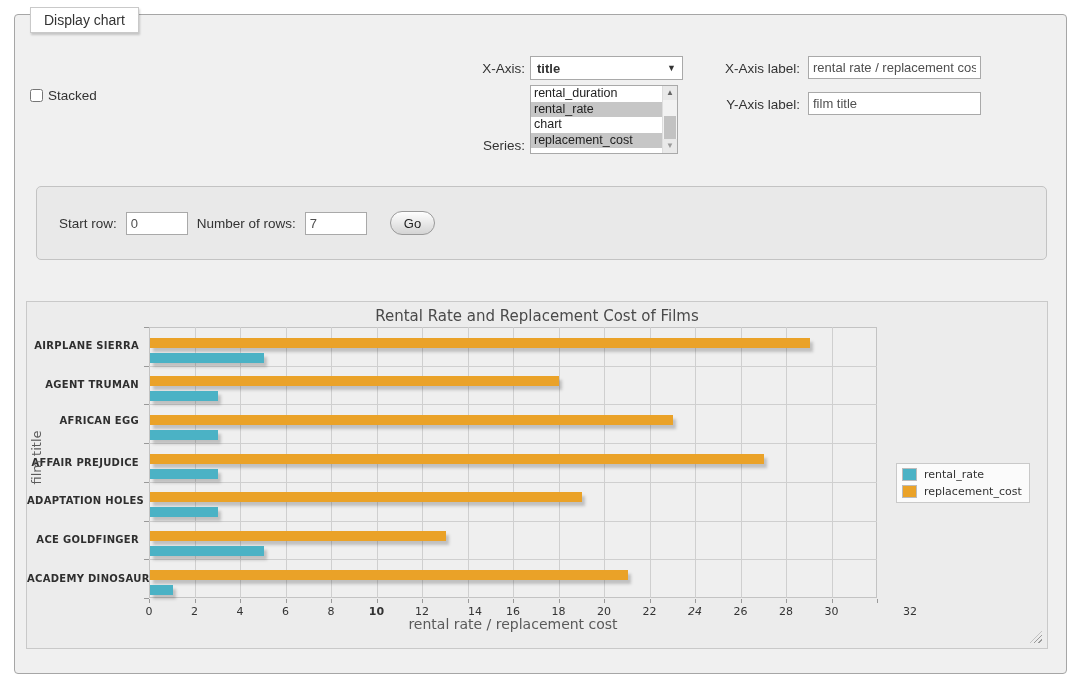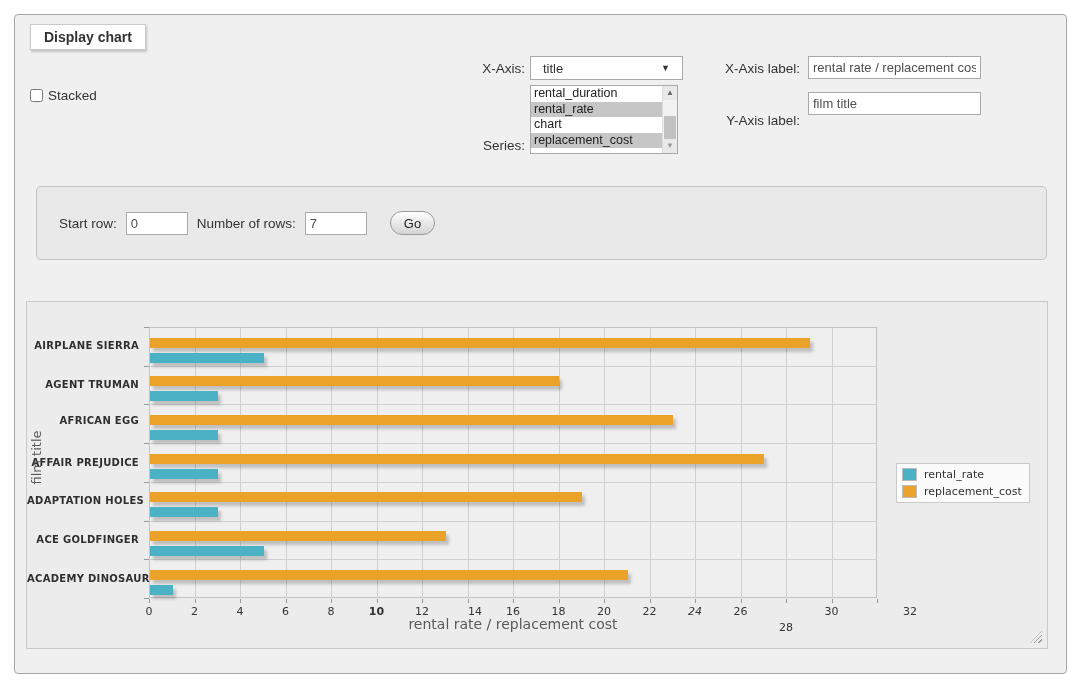--- a/index.html
+++ b/index.html
@@ -3,43 +3,43 @@
 <meta charset="utf-8">
 <style>
   * { margin:0; padding:0; box-sizing:border-box; }
   html,body { width:1081px; height:681px; background:#ffffff; overflow:hidden;
     font-family:"Liberation Sans", sans-serif; }
   .page { position:relative; width:1081px; height:681px; }
 
   
   .fieldset { position:absolute; left:14px; top:14px; width:1053px; height:660px;
     background:#f0f0f0; border:1px solid #a6a6a6; border-radius:4px; }
-  .panel-legend { position:absolute; left:30px; top:24px; background:#ffffff;
-    border:1px solid #c9c9c9; padding:4px 13px; font-size:14px; font-weight:bold;
+  .panel-legend { position:absolute; left:30px; top:7px; background:#ffffff;
+    border:1px solid #c9c9c9; padding:4px 13px; font-size:14px; font-weight:normal;
     color:#333; box-shadow:1px 2px 2px rgba(0,0,0,0.18); z-index:5; }
 
   
   .radio-row { position:absolute; left:30px; top:57px; display:flex; gap:11px;
     align-items:center; font-size:13.5px; color:#333; }
   .radio-item { display:inline-flex; align-items:center; gap:4px; }
   .stacked-row { position:absolute; left:30px; top:88px; display:inline-flex;
     align-items:center; gap:5px; font-size:13.5px; color:#333; }
   input[type=text] { border:1px solid #a9a9a9; background:#fff; font-size:13px;
     color:#4f4f4f; padding:0 4px; font-family:"Liberation Sans",sans-serif; }
   .title-input { position:absolute; left:30px; top:125px; width:177px; height:23px; }
 
   .ctl-label { position:absolute; font-size:13.5px; color:#333; text-align:right; }
   .xaxis-lbl   { left:430px; top:61px;  width:95px; }
   .series-lbl  { left:430px; top:138px; width:95px; }
   .xlabel-lbl  { left:700px; top:61px;  width:100px; }
-  .ylabel-lbl  { left:700px; top:97px;  width:100px;margin-top:16px; }
+  .ylabel-lbl  { left:700px; top:97px;  width:100px; }
 
   .select-box { position:absolute; left:530px; top:56px; width:153px; height:24px;
     background:#fff; border:1px solid #a9a9a9; font-size:13px; color:#333;
-    display:flex; align-items:center; padding:0 12px; }
+    display:flex; align-items:center; padding:0 6px;font-weight:bold; }
   .select-box .sel-text { flex:1; }
   .select-box .sel-arrow { font-size:9px; color:#333; }
 
   .listbox { position:absolute; left:530px; top:85px; width:148px; height:69px;
     background:#fff; border:1px solid #a9a9a9; overflow:hidden; font-size:12.5px;
     color:#222; }
   .listbox .opt { height:15.5px; line-height:15.5px; padding-left:3px;
     white-space:nowrap; }
   .listbox .opt.selected { background:#c6c6c6; }
   .lb-scroll { position:absolute; right:0; top:0; bottom:0; width:15px;
@@ -141,20 +141,21 @@
 
   <div class="rows-panel">
     <span>Start row:</span>
     <input type="text" value="0" style="">
     <span>Number of rows:</span>
     <input type="text" value="7" style="">
     <button class="go-btn">Go</button>
   </div>
 
   <div class="chart" id="chart">
+    <div class="chart-title">Rental Rate and Replacement Cost of Films</div>
     <div class="plot-border"></div>
     <div id="plot-layer">
         <div class="tickmark" style="left: 122px; top: 297px; width: 1px; height: 4px;"></div>
         <div class="xtick-label" style="left: 107px; top: 303px;">0</div>
         <div class="vgrid" style="left: 167.5px; top: 25px; height: 271px;"></div>
         <div class="tickmark" style="left: 167.5px; top: 297px; width: 1px; height: 4px;"></div>
         <div class="xtick-label" style="left: 152.5px; top: 303px;">2</div>
         <div class="vgrid" style="left: 213px; top: 25px; height: 271px;"></div>
         <div class="tickmark" style="left: 213px; top: 297px; width: 1px; height: 4px;"></div>
         <div class="xtick-label" style="left: 198px; top: 303px;">4</div>
@@ -186,21 +187,21 @@
         <div class="tickmark" style="left: 622.5px; top: 297px; width: 1px; height: 4px;"></div>
         <div class="xtick-label" style="left: 607.5px; top: 303px;">22</div>
         <div class="vgrid" style="left: 668px; top: 25px; height: 271px;"></div>
         <div class="tickmark" style="left: 668px; top: 297px; width: 1px; height: 4px;"></div>
         <div class="xtick-label" style="left: 653px; top: 303px; font-style: italic;">24</div>
         <div class="vgrid" style="left: 713.5px; top: 25px; height: 271px;"></div>
         <div class="tickmark" style="left: 713.5px; top: 297px; width: 1px; height: 4px;"></div>
         <div class="xtick-label" style="left: 698.5px; top: 303px;">26</div>
         <div class="vgrid" style="left: 759px; top: 25px; height: 271px;"></div>
         <div class="tickmark" style="left: 759px; top: 297px; width: 1px; height: 4px;"></div>
-        <div class="xtick-label" style="left: 744px; top: 303px; margin-top: 16px;">28</div>
+        <div class="xtick-label" style="left: 744px; top: 303px;">28</div>
         <div class="vgrid" style="left: 804.5px; top: 25px; height: 271px;"></div>
         <div class="tickmark" style="left: 804.5px; top: 297px; width: 1px; height: 4px;"></div>
         <div class="xtick-label" style="left: 789.5px; top: 303px;">30</div>
         <div class="tickmark" style="left: 850px; top: 297px; width: 1px; height: 4px;"></div>
         <div class="xtick-label" style="left: 835px; top: 303px; margin-left: 33px;">32</div>
         <div class="hgrid" style="left: 122px; top: 63.7143px; width: 728px;"></div>
         <div class="hgrid" style="left: 122px; top: 102.429px; width: 728px;"></div>
         <div class="hgrid" style="left: 122px; top: 141.143px; width: 728px;"></div>
         <div class="hgrid" style="left: 122px; top: 179.857px; width: 728px;"></div>
         <div class="hgrid" style="left: 122px; top: 218.571px; width: 728px;"></div>

